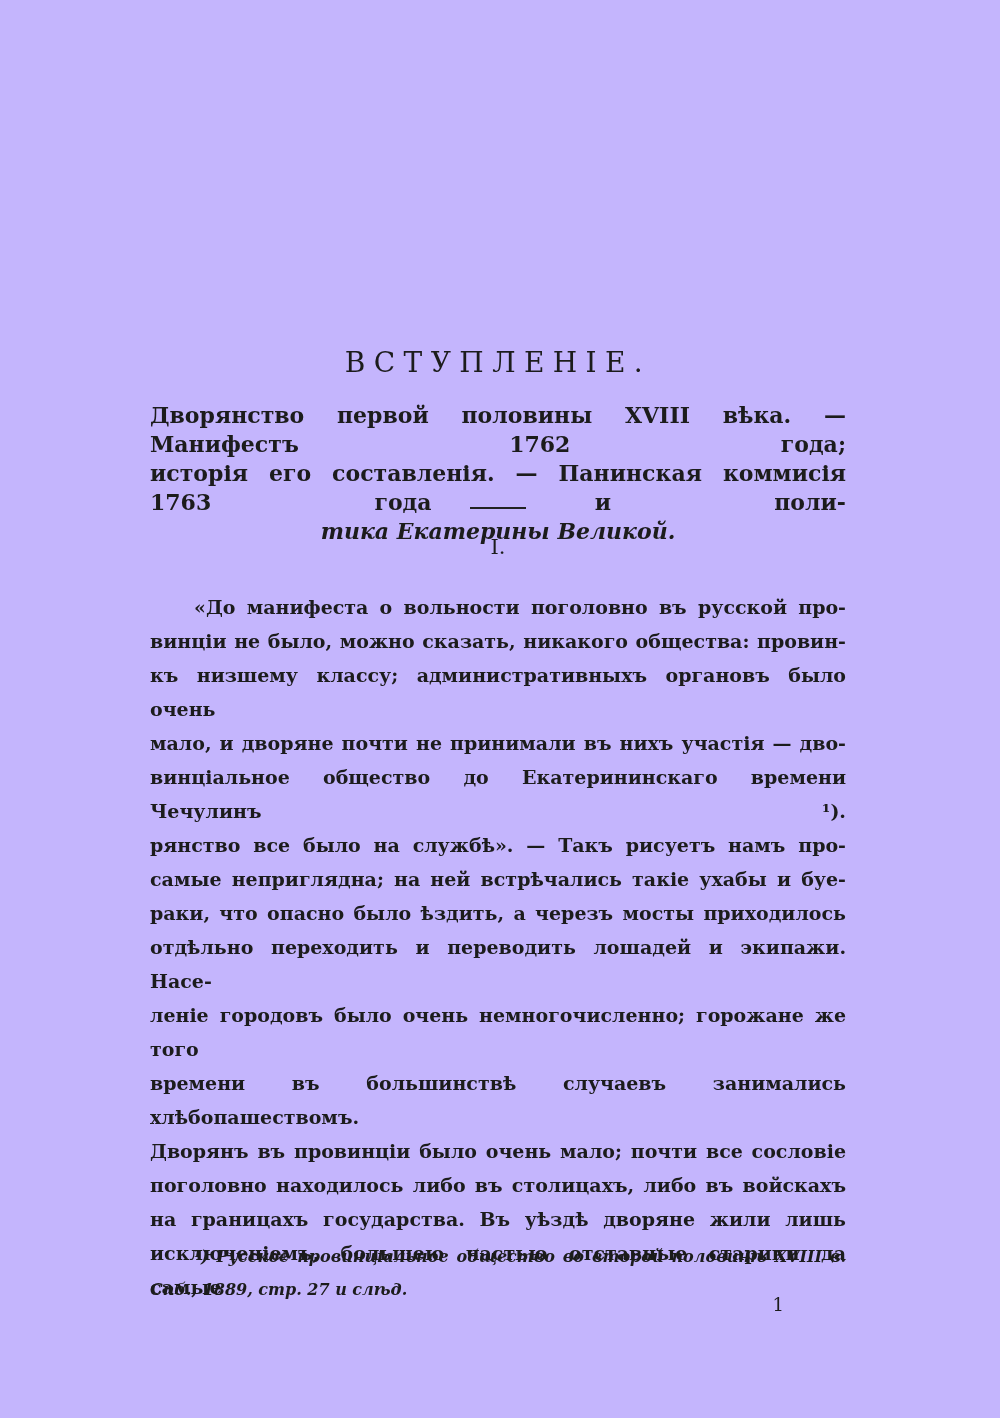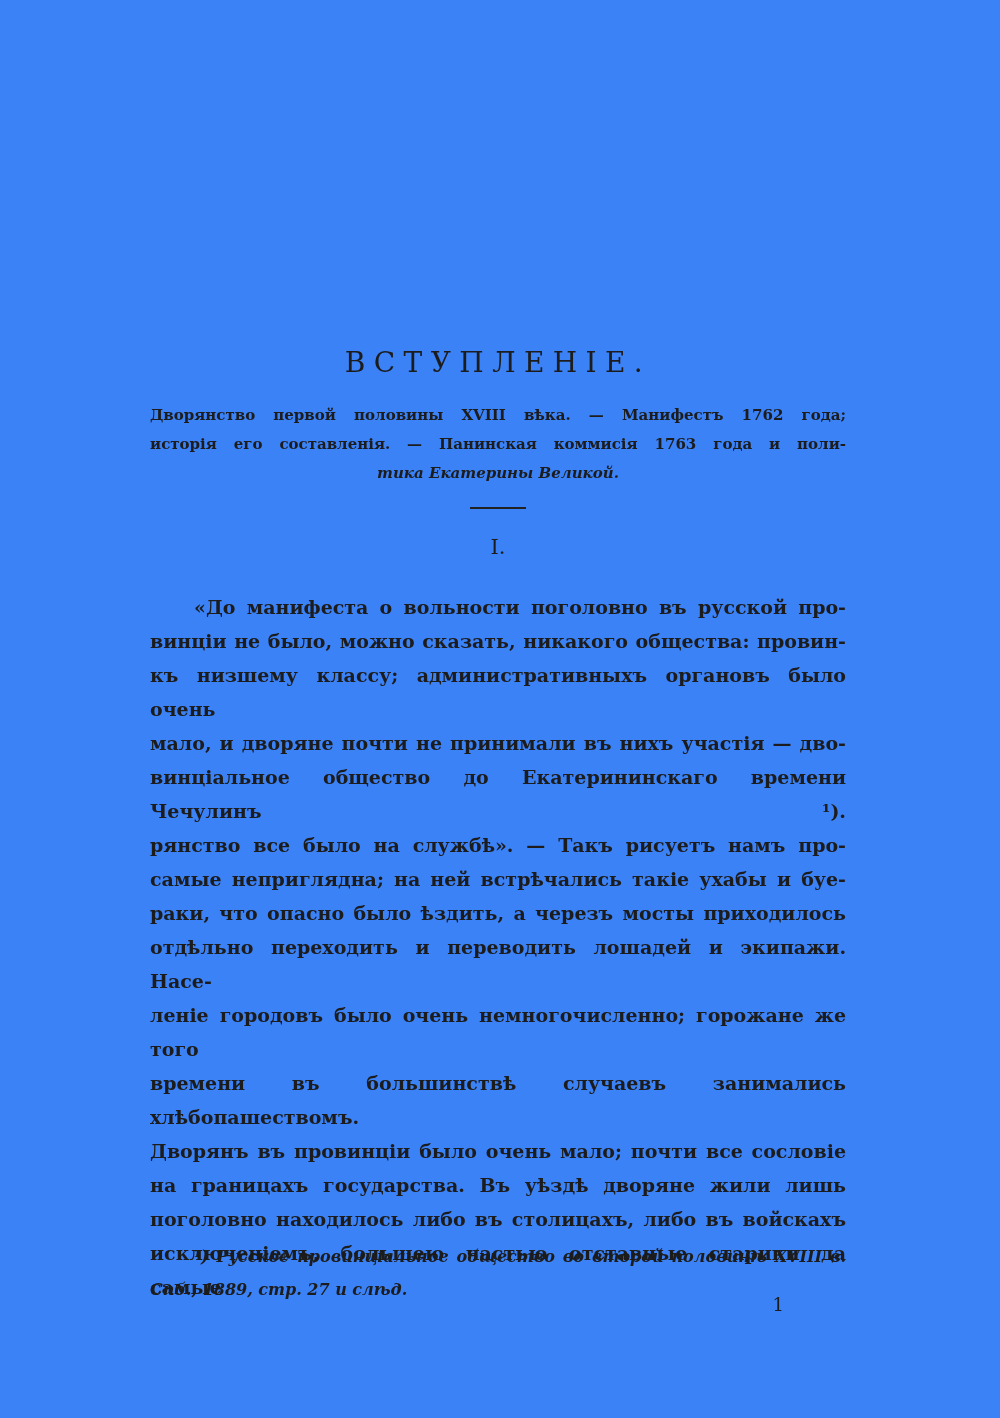--- a/index.html
+++ b/index.html
@@ -5,41 +5,41 @@
   html, body {
     margin: 0;
     padding: 0;
     background: #f4f4f2;
   }
   .sheet {
     position: relative;
     width: 1000px;
     height: 1418px;
     margin: 0 auto;
-    background: #3b82f6;
+    background: #c4b5fd;
     color: #1c1c1c;
     font-family: "DejaVu Serif", "Liberation Serif", serif;
     overflow: hidden;
   }
   .col {
     position: absolute;
     left: 150px;
     width: 696px;
   }
   .chapter-title {
     top: 346px;
     text-align: center;
     font-size: 28px;
     font-weight: 500;
     letter-spacing: 0.30em;
     white-space: nowrap;
   }
   .subtitle-block {
     top: 401px;
-    font-size: 15px;
+    font-size: 22px;
     font-weight: bold;
     line-height: 29px;
   }
   .subtitle-line {
     text-align: justify;
     text-align-last: justify;
   }
   .subtitle-line:last-child {
     text-align: right;
     text-align-last: center;
@@ -116,22 +116,22 @@
       <div class="body-line">къ низшему классу; административныхъ органовъ было очень</div>
       <div class="body-line">мало, и дворяне почти не принимали въ нихъ участія — дво-</div>
       <div class="body-line">винціальное общество до Екатерининскаго времени Чечулинъ ¹).</div>
       <div class="body-line">рянство все было на службѣ». — Такъ рисуетъ намъ про-</div>
       <div class="body-line">самые неприглядна; на ней встрѣчались такіе ухабы и буе-</div>
       <div class="body-line">раки, что опасно было ѣздить, а черезъ мосты приходилось</div>
       <div class="body-line">отдѣльно переходить и переводить лошадей и экипажи. Насе-</div>
       <div class="body-line">леніе городовъ было очень немногочисленно; горожане же того</div>
       <div class="body-line">времени въ большинствѣ случаевъ занимались хлѣбопашествомъ.</div>
       <div class="body-line">Дворянъ въ провинціи было очень мало; почти все сословіе</div>
+      <div class="body-line">поголовно находилось либо въ столицахъ, либо въ войскахъ</div>
       <div class="body-line">на границахъ государства. Въ уѣздѣ дворяне жили лишь</div>
-      <div class="body-line">поголовно находилось либо въ столицахъ, либо въ войскахъ</div>
       <div class="body-line">исключеніемъ, большею частью отставные старики да самые</div>
     </div>
 
   <div class="col footnote-block">
       <div class="footnote-line">¹) Русское провинціальное общество во второй половинѣ XVIII в.</div>
       <div class="footnote-line">Спб., 1889, стр. 27 и слѣд.</div>
     </div>
 
   <div class="col page-number">1</div>
 

